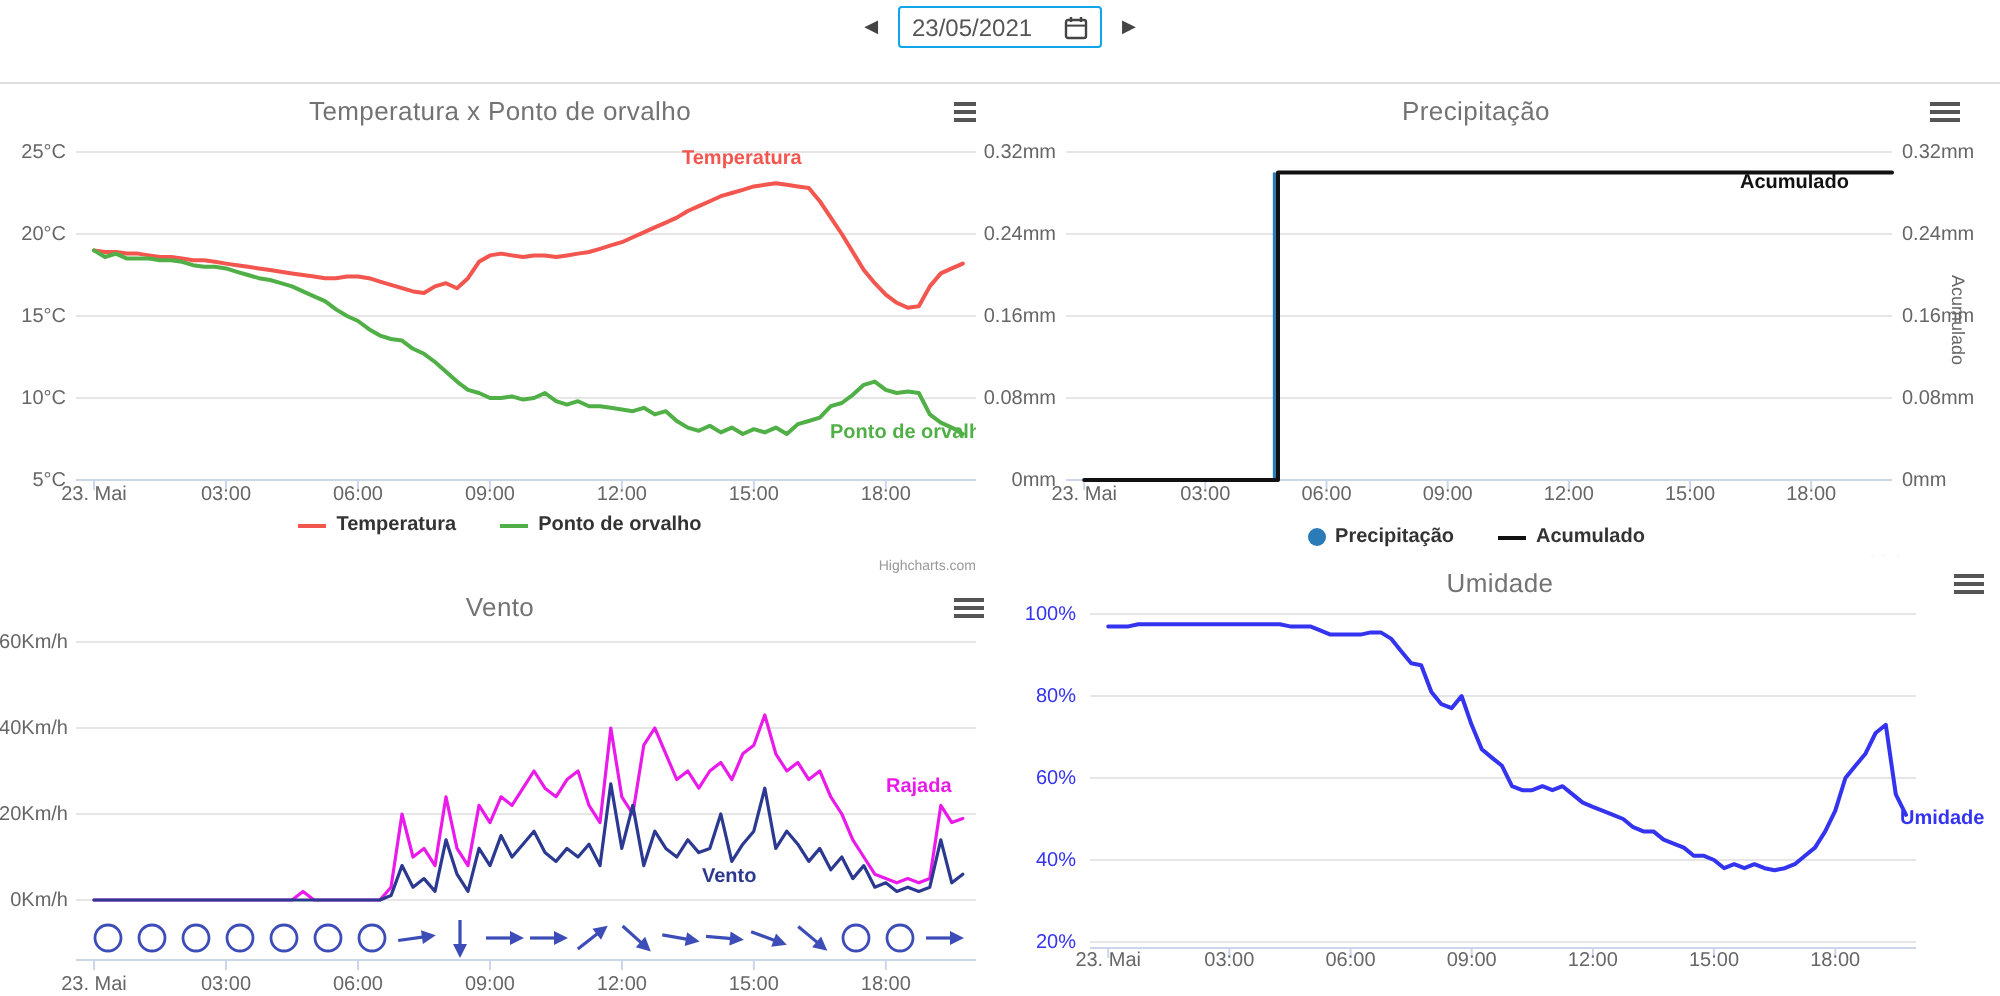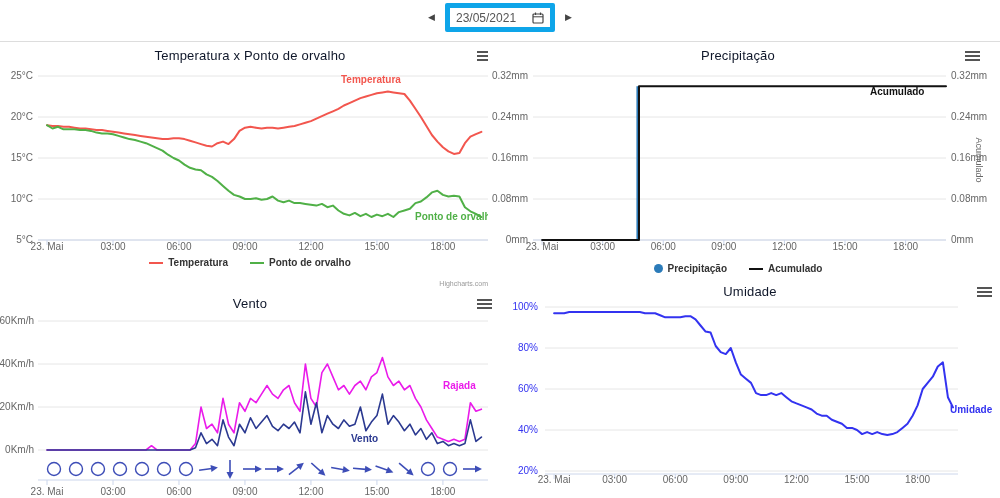--- a/index.html
+++ b/index.html
@@ -3,32 +3,32 @@
 <meta charset="utf-8">
 <style>
   html,body{margin:0;padding:0;}
   body{width:1000px;height:498px;overflow:hidden;background:#fff;
        font-family:"Liberation Sans", sans-serif;position:relative;}
   header{position:absolute;left:0;top:0;width:1000px;height:41px;
          border-bottom:1px solid #ddd;background:#fff;}
   .page-title{margin-top:2px;text-align:center;font-size:11.5px;font-weight:bold;color:#3c3c3c;}
   .datenav{display:flex;align-items:center;justify-content:center;gap:7px;margin-top:3px;}
   .caret{background:none;border:none;padding:1px 3px;font-size:9px;color:#444;cursor:pointer;line-height:1;}
-  .dateinput{display:flex;align-items:center;gap:6px;border:5px solid #0ea5e9;border-radius:2px;
+  .dateinput{display:flex;align-items:center;gap:6px;border:1px solid #0ea5e9;border-radius:2px;
              padding:2px 6px;height:15px;background:#fff;cursor:text;}
   .dateinput input{border:none;outline:none;width:70px;font-size:12px;color:#555;
                    font-family:"Liberation Sans",sans-serif;padding:0;background:transparent;}
   .chart{position:absolute;background:#fff;overflow:hidden;}
   #c-temp{left:0;top:42px;width:500px;height:248px;}
   #c-precip{left:488px;top:42px;width:500px;height:248px;}
   #c-wind{left:0;top:290px;width:500px;height:208px;}
   #c-hum{left:500px;top:278px;width:500px;height:208px;}
   .chart svg{position:absolute;left:0;top:0;}
   .ctitle{position:absolute;top:6px;left:0;width:100%;text-align:center;
-          font-size:13px;color:#0f172a;letter-spacing:.2px;}
+          font-size:13px;color:#737373;letter-spacing:.2px;}
   .burger{position:absolute;top:8px;right:7px;width:17px;height:14px;background:none;border:none;
           cursor:pointer;padding:0;}
   .burger i{display:block;height:2px;background:#555;margin:0 1px 2px 1px;}
   .legend{position:absolute;left:0;width:100%;display:flex;justify-content:center;gap:22px;
           font-size:10px;font-weight:bold;color:#333;}
   .legend .li{display:flex;align-items:center;gap:5px;cursor:pointer;}
   .lsym-line{display:inline-block;width:14px;height:2px;}
   .lsym-circle{display:inline-block;width:9px;height:9px;border-radius:50%;}
   .slabel{position:absolute;font-size:10px;font-weight:bold;white-space:nowrap;}
   .credit{position:absolute;font-size:7px;color:#999;}
@@ -238,21 +238,21 @@
           <line x1="-9" y1="0" x2="4" y2="0" stroke="#3d4db7" stroke-width="1.6"></line>
           <polygon points="3,-3.5 10,0 3,3.5" fill="#3d4db7"></polygon>
         </g>
         <circle cx="428" cy="179" r="6.5" fill="none" stroke="#3d4db7" stroke-width="1.4"></circle>
         <circle cx="450" cy="179" r="6.5" fill="none" stroke="#3d4db7" stroke-width="1.4"></circle>
         <g transform="translate(472 179) rotate(0)">
           <line x1="-9" y1="0" x2="4" y2="0" stroke="#3d4db7" stroke-width="1.6"></line>
           <polygon points="3,-3.5 10,0 3,3.5" fill="#3d4db7"></polygon>
         </g>
       </svg>
-      <span class="slabel" style="left: 443px; top: 90px; color: rgb(234, 27, 234);">Rajada</span>
+      <span class="slabel" style="left: 443px; top: 98px; color: rgb(234, 27, 234);">Rajada</span>
       <span class="slabel" style="left: 351px; top: 143px; color: rgb(43, 57, 144);">Vento</span>
     </section>
   <section class="chart" id="c-hum">
     <div class="ctitle">Umidade</div>
     <button class="burger">
         <i></i>
         <i></i>
         <i></i>
       </button>
   <svg width="500" height="208">

